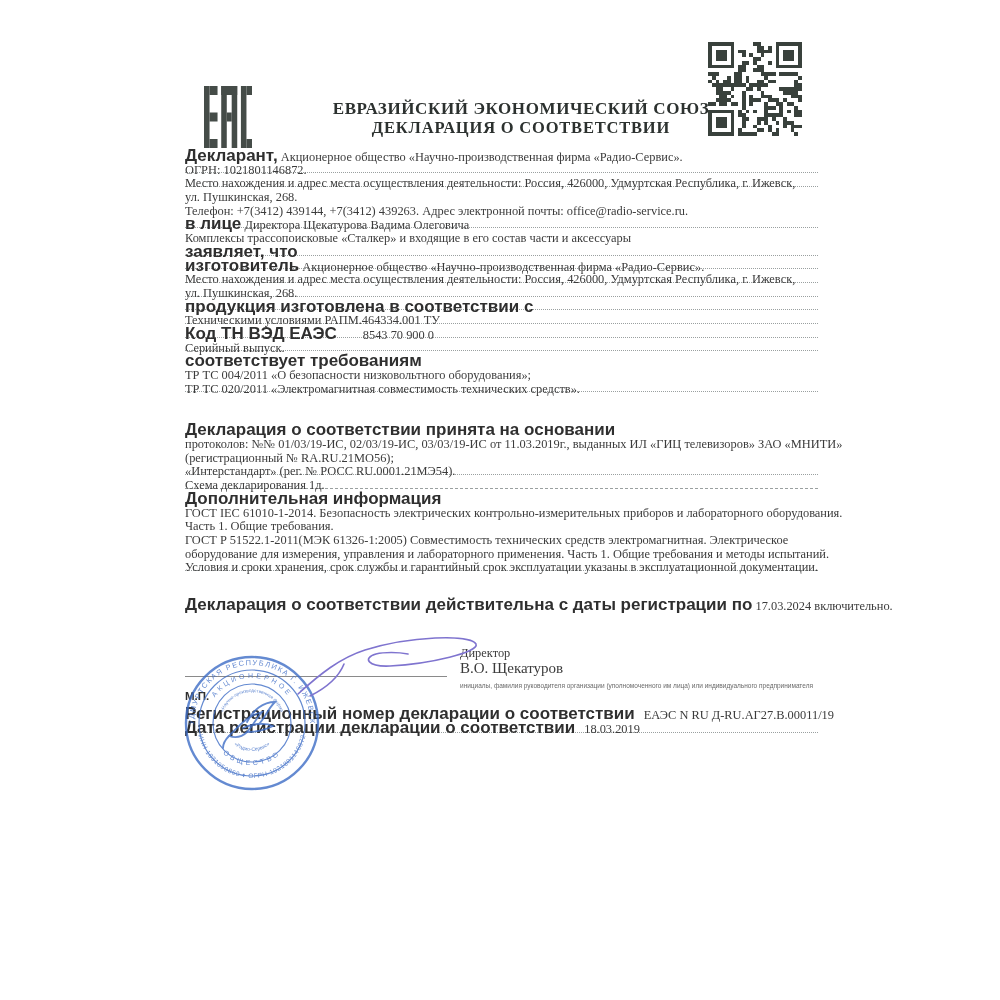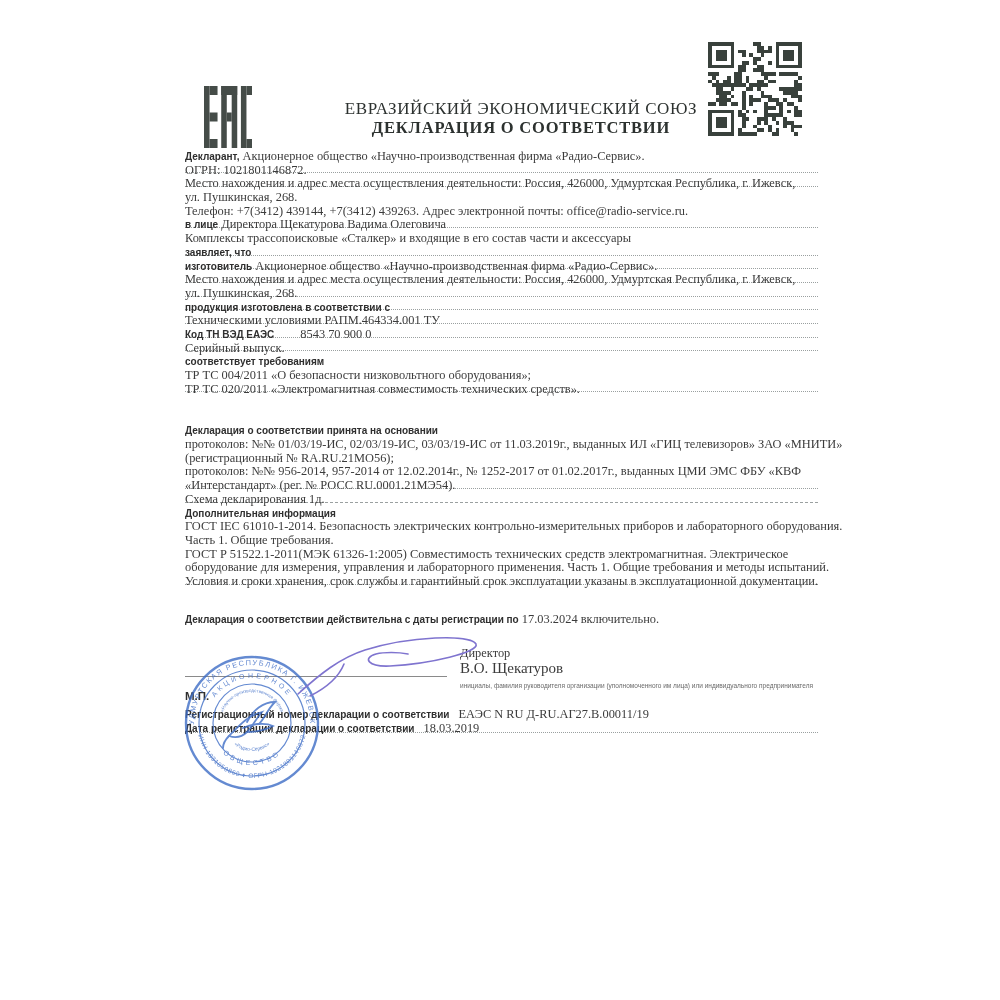--- a/index.html
+++ b/index.html
@@ -1,30 +1,30 @@
 <!DOCTYPE html>
 <html><head>
 <meta charset="utf-8">
 <style>
   html,body{margin:0;padding:0;background:#ffffff;}
   .page{position:relative;width:1000px;height:1000px;background:#ffffff;overflow:hidden;
         font-family:"Liberation Serif", serif;color:#3b3b3b;}
   
   .eac-logo{position:absolute;left:204px;top:86px;width:48px;height:62px;}
   .titles{position:absolute;left:325px;top:99px;width:392px;text-align:center;color:#2c312f;}
-  .title1{font-family:"Liberation Serif",serif;font-weight:400;font-size:17px;letter-spacing:.6px;line-height:19px;}
+  .title1{font-family:"Liberation Serif",serif;font-weight:700;font-size:17px;letter-spacing:.6px;line-height:19px;}
   .title2{font-family:"Liberation Serif",serif;font-weight:700;font-size:16.5px;letter-spacing:.8px;line-height:19px;}
   .qr{position:absolute;left:708px;top:42px;width:94px;height:94px;}
   
   .content{position:absolute;left:185px;top:146px;width:633px;}
   .line{position:relative;height:13.7px;box-sizing:border-box;white-space:nowrap;overflow:visible;}
   .line.u-dot{border-bottom:1.2px dotted #9aa0a0;}
   .line.u-dash{border-bottom:1px dashed #9aa0a0;}
   .val{font-family:"Liberation Serif",serif;font-size:12.4px;}
-  .lbl{font-family:"Liberation Sans",sans-serif;font-weight:700;font-size:10px;color:#2f2f2f;}
+  .lbl{font-family:"Liberation Sans",sans-serif;font-weight:700;font-size:17px;color:#2f2f2f;}
   .pad{margin-left:26px;}
   
   .sig-area{position:absolute;left:185px;top:640px;width:633px;height:120px;}
   .dir-title{position:absolute;left:275px;top:6px;font-size:12.4px;}
   .dir-name{position:absolute;left:275px;top:20px;font-size:15px;}
   .sig-line{position:absolute;left:0;top:36px;width:262px;border-bottom:1px solid #8a8a8a;}
   .sig-caption{position:absolute;left:275px;top:42px;width:360px;font-family:"Liberation Sans",sans-serif;
                font-size:6.5px;color:#6a6a6a;white-space:nowrap;}
   .mp{position:absolute;left:0;top:50px;font-family:"Liberation Sans",sans-serif;font-weight:700;font-size:11.5px;color:#2f2f2f;}
   .reg-row{position:absolute;left:0;width:633px;height:14px;white-space:nowrap;}
@@ -352,21 +352,20 @@
       <div class="line u-dot"><span class="lbl">продукция изготовлена в соответствии с</span></div>
       <div class="line u-dot"><span class="val">Техническими условиями РАПМ.464334.001 ТУ</span></div>
       <div class="line u-dot"><span class="lbl">Код ТН ВЭД ЕАЭС</span><span class="val pad">8543 70 900 0</span></div>
       <div class="line u-dot"><span class="val">Серийный выпуск.</span></div>
       <div class="line"><span class="lbl">соответствует требованиям</span></div>
       <div class="line"><span class="val">ТР ТС 004/2011 «О безопасности низковольтного оборудования»;</span></div>
       <div class="line u-dot"><span class="val">ТР ТС 020/2011 «Электромагнитная совместимость технических средств».</span></div>
       <div class="line" style="margin-top: 28px;"><span class="lbl">Декларация о соответствии принята на основании</span></div>
       <div class="line"><span class="val">протоколов: №№ 01/03/19-ИС, 02/03/19-ИС, 03/03/19-ИС от 11.03.2019г., выданных ИЛ «ГИЦ телевизоров» ЗАО «МНИТИ»</span></div>
       <div class="line"><span class="val">(регистрационный № RA.RU.21МО56);</span></div>
-      <div class="line"><span class="val">протоколов: №№ 956-2014, 957-2014 от 12.02.2014г., № 1252-2017 от 01.02.2017г., выданных ЦМИ ЭМС ФБУ «КВФ</span></div>
       <div class="line u-dot"><span class="val">«Интерстандарт» (рег. № РОСС RU.0001.21МЭ54).</span></div>
       <div class="line u-dash"><span class="val">Схема декларирования 1д.</span></div>
       <div class="line"><span class="lbl">Дополнительная информация</span></div>
       <div class="line"><span class="val">ГОСТ IEC 61010-1-2014. Безопасность электрических контрольно-измерительных приборов и лабораторного оборудования.</span></div>
       <div class="line"><span class="val">Часть 1. Общие требования.</span></div>
       <div class="line"><span class="val">ГОСТ  Р  51522.1-2011(МЭК  61326-1:2005)  Совместимость  технических  средств  электромагнитная.  Электрическое</span></div>
       <div class="line"><span class="val">оборудование для измерения, управления и лабораторного применения. Часть 1. Общие требования и методы испытаний.</span></div>
       <div class="line u-dot"><span class="val">Условия и сроки хранения, срок службы и гарантийный срок эксплуатации указаны в эксплуатационной документации.</span></div>
       <div class="line" style="margin-top: 24px;"><span class="lbl">Декларация о соответствии действительна с даты регистрации по</span><span class="val"> 17.03.2024 включительно.</span></div>
     </div>

